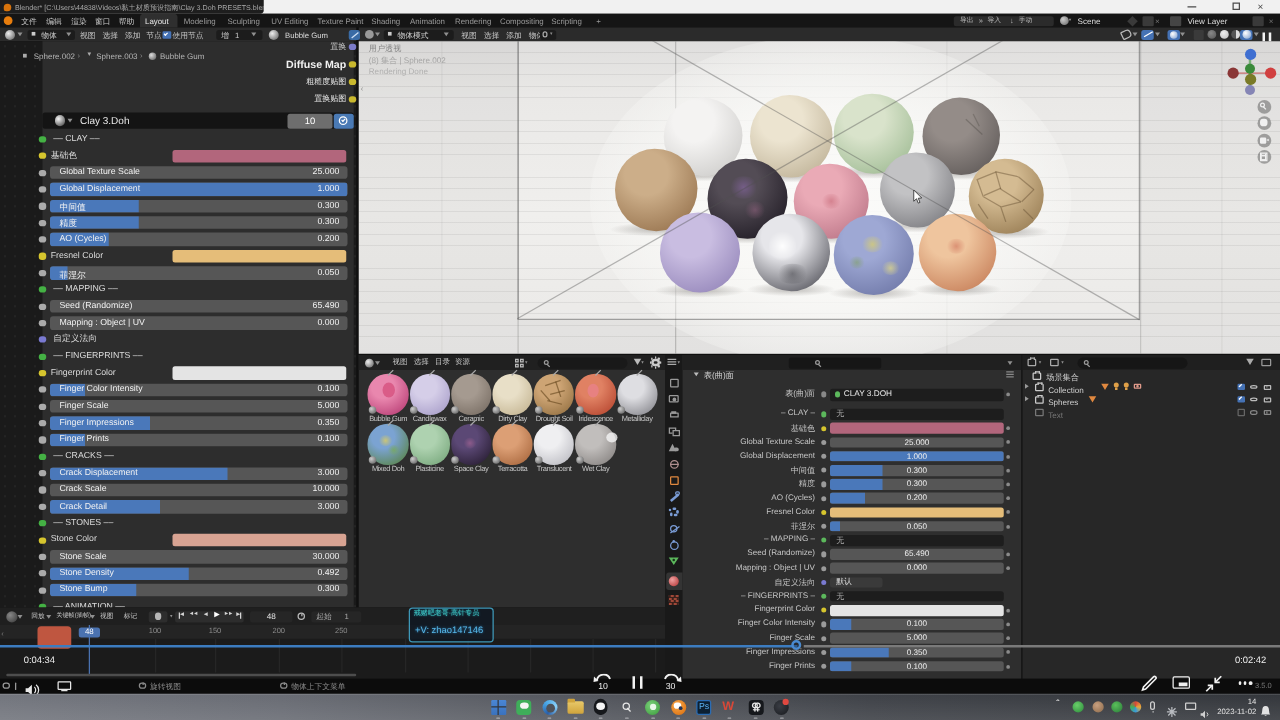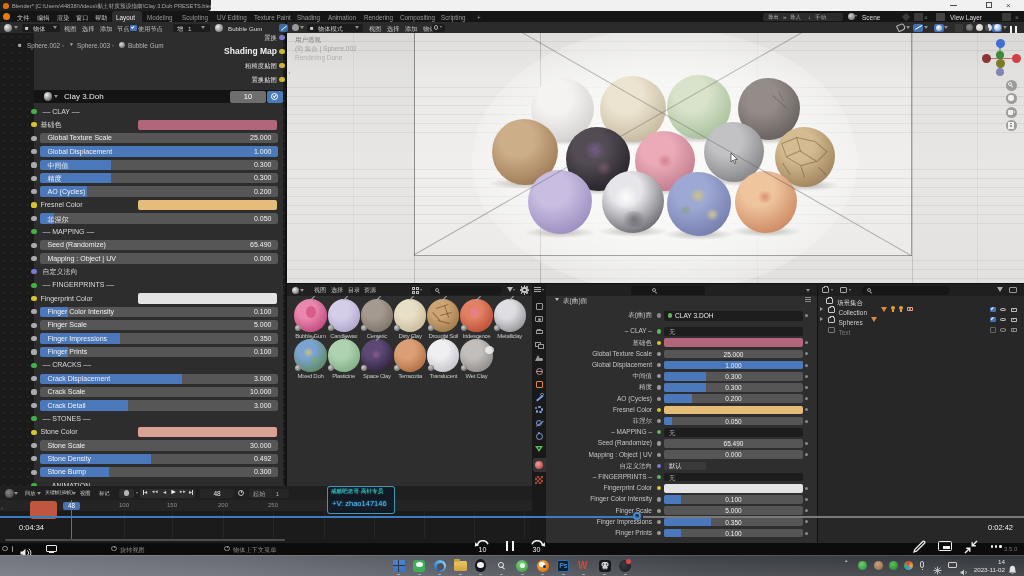--- a/index.html
+++ b/index.html
@@ -118,21 +118,21 @@
 <div class="abs nw" style="left:18px;top:41px;font-size:6.2px;line-height:7.2px;color:#aaa;">■</div>
 <div class="abs nw" style="left:27px;top:41.5px;font-size:6.4px;line-height:7.4px;color:#b5b5b5;">Sphere.002</div>
 <div class="abs nw" style="left:62px;top:41.5px;font-size:6px;line-height:7px;color:#888;">›</div>
 <div class="abs nw" style="left:69px;top:41px;font-size:6.2px;line-height:7.2px;color:#aaa;transform:scale(.8);transform-origin:0 0;">▼</div>
 <div class="abs nw" style="left:77px;top:41.5px;font-size:6.4px;line-height:7.4px;color:#b5b5b5;">Sphere.003</div>
 <div class="abs nw" style="left:112px;top:41.5px;font-size:6px;line-height:7px;color:#888;">›</div>
 <div class="dot" style="left:119px;top:41.5px;width:6px;height:6px;background:radial-gradient(circle at 35% 35%,#ddd,#555);"></div>
 <div class="abs nw" style="left:128px;top:41.5px;font-size:6.4px;line-height:7.4px;color:#b5b5b5;">Bubble Gum</div>
 <div class="abs nw" style="left:127px;top:34px;width:150px;text-align:right;font-size:6.4px;line-height:7.4px;color:#ccc;">置换</div>
 <div class="dot" style="left:279.2px;top:34.7px;width:5.6px;height:5.6px;background:#7b7bc9;"></div>
-<div class="abs nw" style="left:127px;top:46.5px;width:150px;text-align:right;font-size:8.5px;line-height:9.5px;color:#f2f2f2;font-weight:bold;">Shading Map</div>
+<div class="abs nw" style="left:127px;top:46.5px;width:150px;text-align:right;font-size:8.5px;line-height:9.5px;color:#f2f2f2;font-weight:bold;">Diffuse Map</div>
 <div class="dot" style="left:279.2px;top:48.7px;width:5.6px;height:5.6px;background:#c9b82e;"></div>
 <div class="abs nw" style="left:127px;top:62px;width:150px;text-align:right;font-size:6.4px;line-height:7.4px;color:#e8e8e8;">粗糙度贴图</div>
 <div class="dot" style="left:279.2px;top:62.7px;width:5.6px;height:5.6px;background:#c9b82e;"></div>
 <div class="abs nw" style="left:127px;top:75.5px;width:150px;text-align:right;font-size:6.4px;line-height:7.4px;color:#e8e8e8;">置换贴图</div>
 <div class="dot" style="left:279.2px;top:76.7px;width:5.6px;height:5.6px;background:#c9b82e;"></div>
 <div class="dot" style="left:43.8px;top:92.3px;width:8.4px;height:8.4px;background:radial-gradient(circle at 35% 35%,#f5f5f5,#333);"></div>
 <div class="car" style="left:54.0px;top:95.0px;border-left-width:2.0px;border-right-width:2.0px;border-top-width:3.0px;border-top-color:#909090;"></div>
 <div class="abs nw" style="left:64px;top:92px;font-size:8px;line-height:9px;color:#e8e8e8;">Clay 3.Doh</div>
 <div class="abs" style="left:230px;top:91px;width:36px;height:11.5px;background:#6e6e6e;border-radius:2px;">
       <div style="text-align:center;font-size:7.5px;line-height:11.5px;color:#fff;">10</div>

